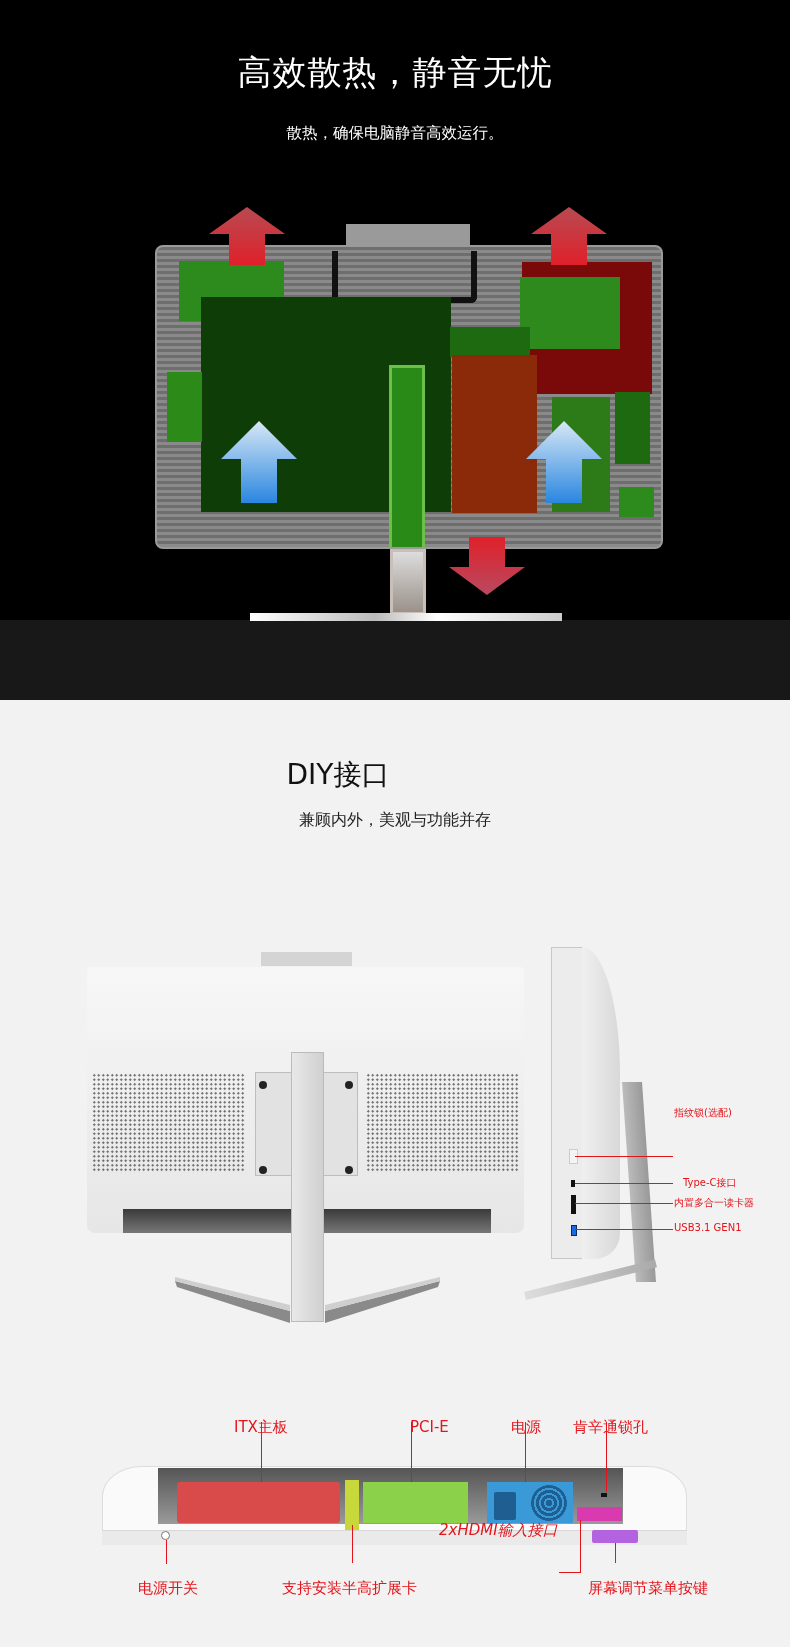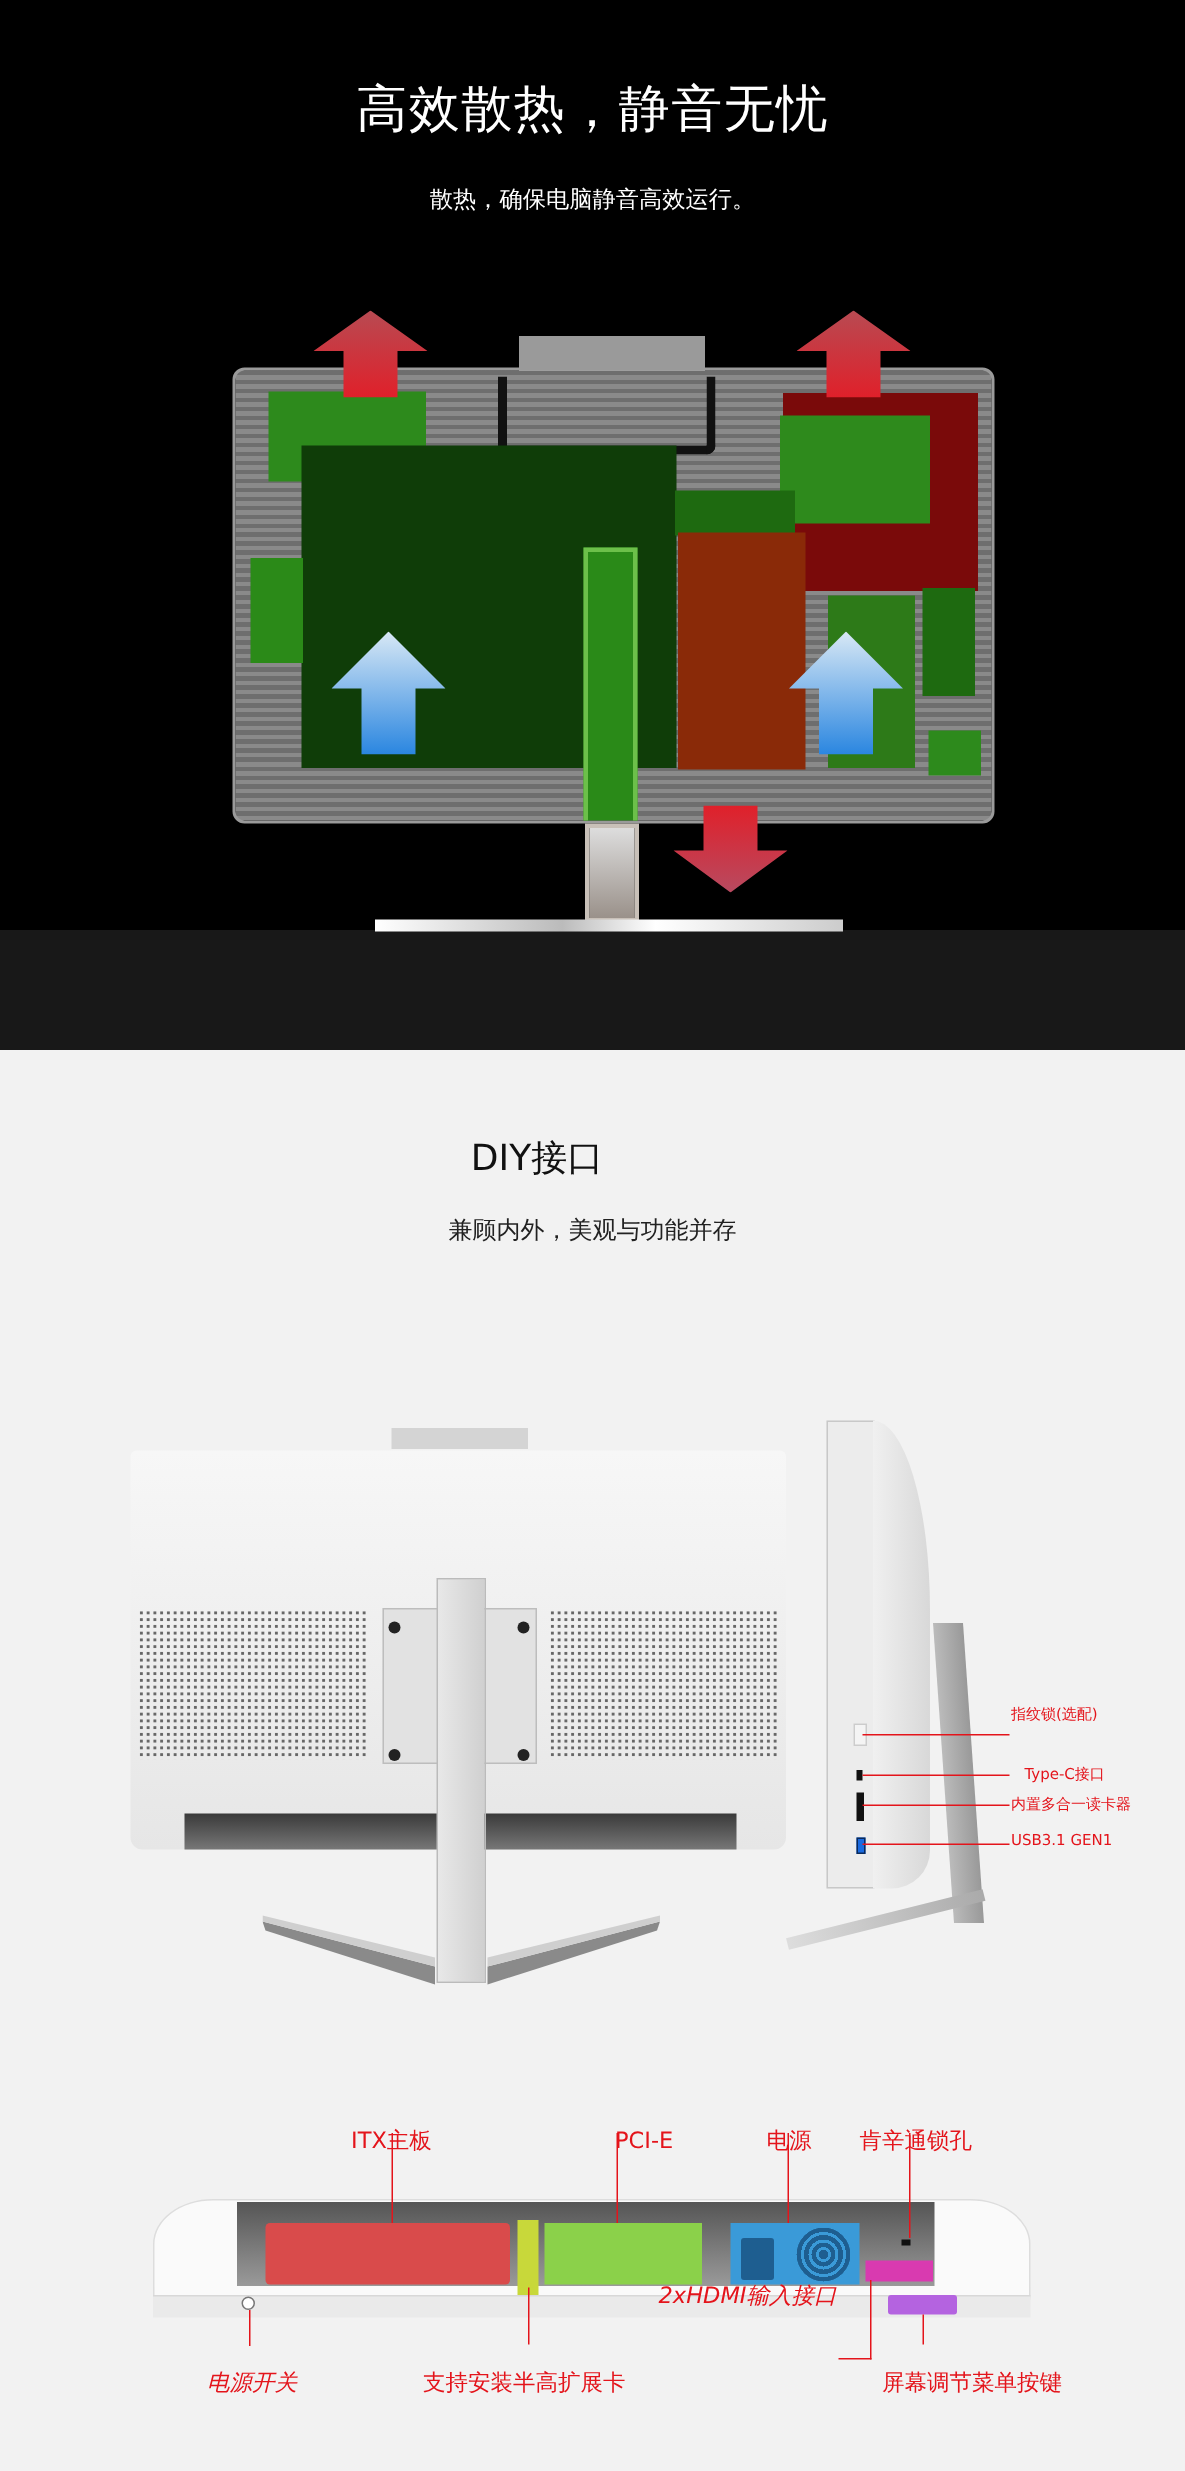--- a/index.html
+++ b/index.html
@@ -12,21 +12,21 @@
   .sec-band { position: absolute; left: 0; top: 620px; width: 790px; height: 80px; background: #181818; }
   .h1 { position: absolute; left: 0; width: 790px; text-align: center; color: #fff; font-size: 34px; top: 50px; letter-spacing: 1px; }
   .p1 { position: absolute; left: 0; width: 790px; text-align: center; color: #fff; font-size: 15.5px; line-height: 27px; top: 120px; }
 
   
   .xray { position: absolute; left: 155px; top: 245px; width: 508px; height: 304px; background: repeating-linear-gradient(0deg, #8a8a8a 0 3px, #6e6e6e 3px 6px); border-radius: 8px; border: 2px solid #9a9a9a; overflow: hidden; }
   .blk { position: absolute; }
   .arrow-up, .arrow-down { position: absolute; width: 76px; height: 58px; }
 
   
-  .h2 { position: absolute; left: 0; width: 676px; text-align: center; color: #111; font-size: 24px; top: 756px; margin-left: 20px; }
+  .h2 { position: absolute; left: 0; width: 676px; text-align: center; color: #111; font-size: 28px; top: 756px; }
   .p2 { position: absolute; left: 0; width: 790px; text-align: center; color: #222; font-size: 16px; top: 810px; }
 
   .callout-label { position: absolute; color: #e4141b; font-size: 10px; white-space: nowrap; }
   .red-line { position: absolute; background: #e4141b; }
   .bl-label { position: absolute; color: #e4141b; font-size: 15px; white-space: nowrap; margin-top: 16px; }
 </style>
 </head>
 <body>
 
 <div id="root">
@@ -123,21 +123,21 @@
     <div class="abs" style="left:582px;top:947px;width:38px;height:312px;background:linear-gradient(90deg,#f0f0f0,#d8d8d8);border-radius:0 60px 40px 0/0 200px 40px 0;"></div>
     <div class="abs" style="left:629px;top:1082px;width:20px;height:200px;background:linear-gradient(90deg,#bbb,#999);transform:skewX(4deg);"></div>
     <div class="abs" style="left:525px;top:1292px;width:135px;height:8px;background:linear-gradient(90deg,#ddd,#aaa);transform:rotate(-14deg);transform-origin:left;"></div>
     <div class="abs" style="left:569px;top:1149px;width:9px;height:15px;border:1px solid #ccc;background:#f4f4f4;"></div>
     <div class="abs" style="left:571px;top:1180px;width:4px;height:7px;background:#111;"></div>
     <div class="abs" style="left:571px;top:1195px;width:5px;height:19px;background:#111;"></div>
     <div class="abs" style="left:571px;top:1225px;width:6px;height:11px;background:#1a6ae0;border:1px solid #0a2a5a;"></div>
   </div>
 
   <div class="red-line" style="left:575px;top:1156px;width:98px;height:1px;"></div>
-  <div class="callout-label" style="left:674px;top:1136px;">指纹锁(选配)</div>
+  <div class="callout-label" style="left:674px;top:1106px;">指纹锁(选配)</div>
   <div class="red-line" style="left:575px;top:1183px;width:98px;height:1px;"></div>
   <div class="callout-label" style="left:683px;top:1176px;">Type-C接口</div>
   <div class="red-line" style="left:575px;top:1203px;width:98px;height:1px;"></div>
   <div class="callout-label" style="left:674px;top:1196px;">内置多合一读卡器</div>
   <div class="red-line" style="left:575px;top:1229px;width:98px;height:1px;"></div>
   <div class="callout-label" style="left:674px;top:1222px;">USB3.1 GEN1</div>
 
   <div class="abs" style="left:0;top:0;">
     <div class="abs" style="left:102px;top:1466px;width:585px;height:70px;background:#fafafa;border-radius:40px 40px 4px 4px/30px 30px 4px 4px;border:1px solid #ddd;"></div>
     <div class="abs" style="left:102px;top:1530px;width:585px;height:15px;background:#eaeaea;border-top:1px solid #d8d8d8;"></div>
@@ -157,21 +157,21 @@
   <div class="bl-label" style="left:234px;top:1402px;">ITX主板</div>
   <div class="red-line" style="left:261px;top:1422px;width:1px;height:60px;"></div>
   <div class="bl-label" style="left:410px;top:1402px;">PCI-E</div>
   <div class="red-line" style="left:411px;top:1422px;width:1px;height:60px;"></div>
   <div class="bl-label" style="left:511px;top:1402px;">电源</div>
   <div class="red-line" style="left:525px;top:1422px;width:1px;height:60px;"></div>
   <div class="bl-label" style="left:573px;top:1402px;">肯辛通锁孔</div>
   <div class="red-line" style="left:606px;top:1422px;width:1px;height:70px;"></div>
 
   <div class="red-line" style="left:166px;top:1540px;width:1px;height:24px;"></div>
-  <div class="bl-label" style="left:138px;top:1563px;font-style:italic;">电源开关</div>
+  <div class="bl-label" style="left:138px;top:1563px;">电源开关</div>
   <div class="red-line" style="left:352px;top:1525px;width:1px;height:38px;"></div>
   <div class="bl-label" style="left:282px;top:1563px;">支持安装半高扩展卡</div>
   <div class="bl-label" style="left:439px;top:1505px;font-style:italic;">2xHDMI输入接口</div>
   <div class="red-line" style="left:559px;top:1572px;width:22px;height:1px;"></div>
   <div class="red-line" style="left:580px;top:1520px;width:1px;height:53px;"></div>
   <div class="bl-label" style="left:588px;top:1563px;">屏幕调节菜单按键</div>
   <div class="red-line" style="left:615px;top:1543px;width:1px;height:20px;"></div>
 
 </div>
 

